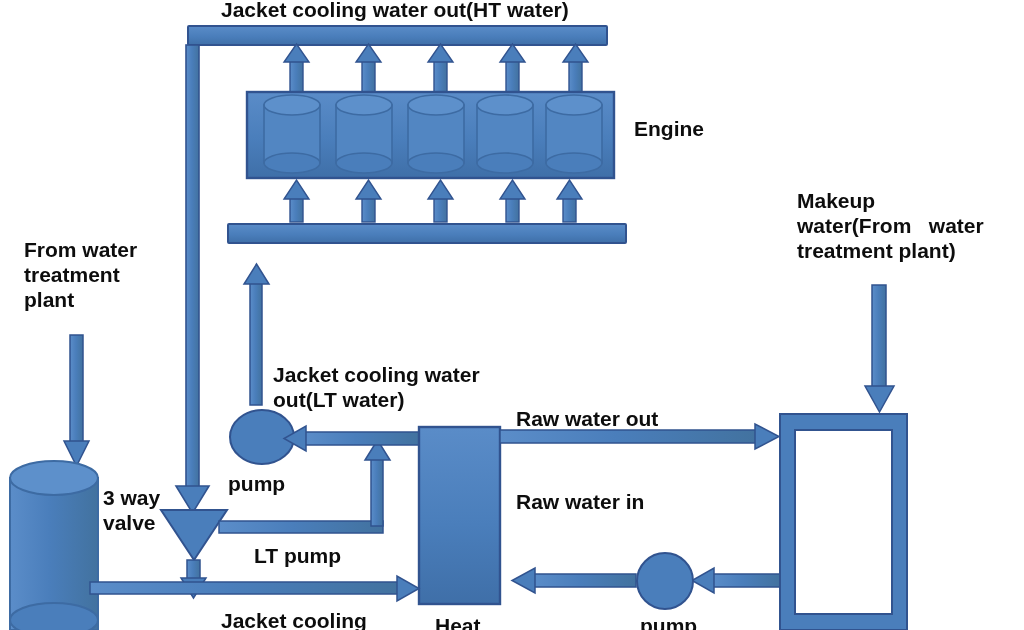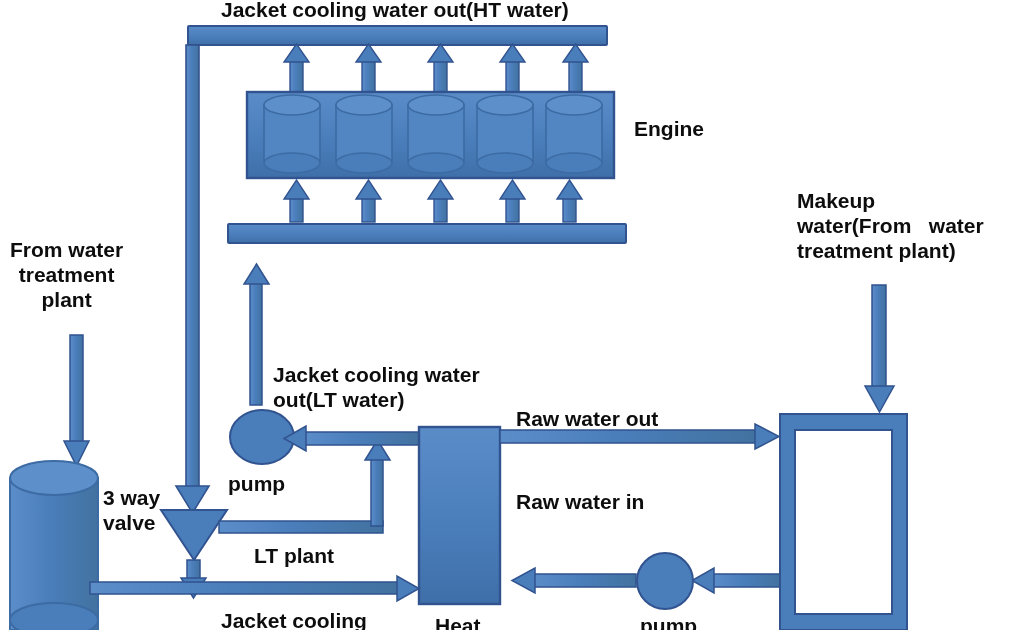--- a/index.html
+++ b/index.html
@@ -210,37 +210,37 @@
       <rect x="780" y="414" width="127" height="216" fill="#4a7ebb" stroke="#31538f" stroke-width="2"></rect>
       <rect x="795" y="430" width="97" height="184" fill="#ffffff" stroke="#31538f" stroke-width="2"></rect>
     </g>
   </svg>
 
   <div class="lbl" style="left:221px;top:-3px;">Jacket cooling water out(HT water)</div>
 
   <div class="lbl" style="left:634px;top:116px;">Engine</div>
 
 
-  <div class="lbl" style="left:10px;top:237px;text-align:center;">From water
+  <div class="lbl" style="left:24px;top:237px;">From water
 treatment
 plant</div>
 
   <div class="lbl" style="left:797px;top:188px;">Makeup
 water(From   water
 treatment plant)</div>
 
   <div class="lbl" style="left:273px;top:362px;">Jacket cooling water
 out(LT water)</div>
 
   <div class="lbl" style="left:228px;top:471px;">pump</div>
 
   <div class="lbl" style="left:103px;top:485px;">3 way
 valve</div>
 
-  <div class="lbl" style="left:254px;top:543px;">LT plant</div>
+  <div class="lbl" style="left:254px;top:543px;">LT pump</div>
 
   <div class="lbl" style="left:516px;top:489px;">Raw water in</div>
 
   <div class="lbl" style="left:516px;top:406px;">Raw water out</div>
 
   <div class="lbl" style="left:221px;top:608px;">Jacket cooling</div>
 
   <div class="lbl" style="left:435px;top:613px;">Heat</div>
 
   <div class="lbl" style="left:640px;top:613px;">pump</div>

